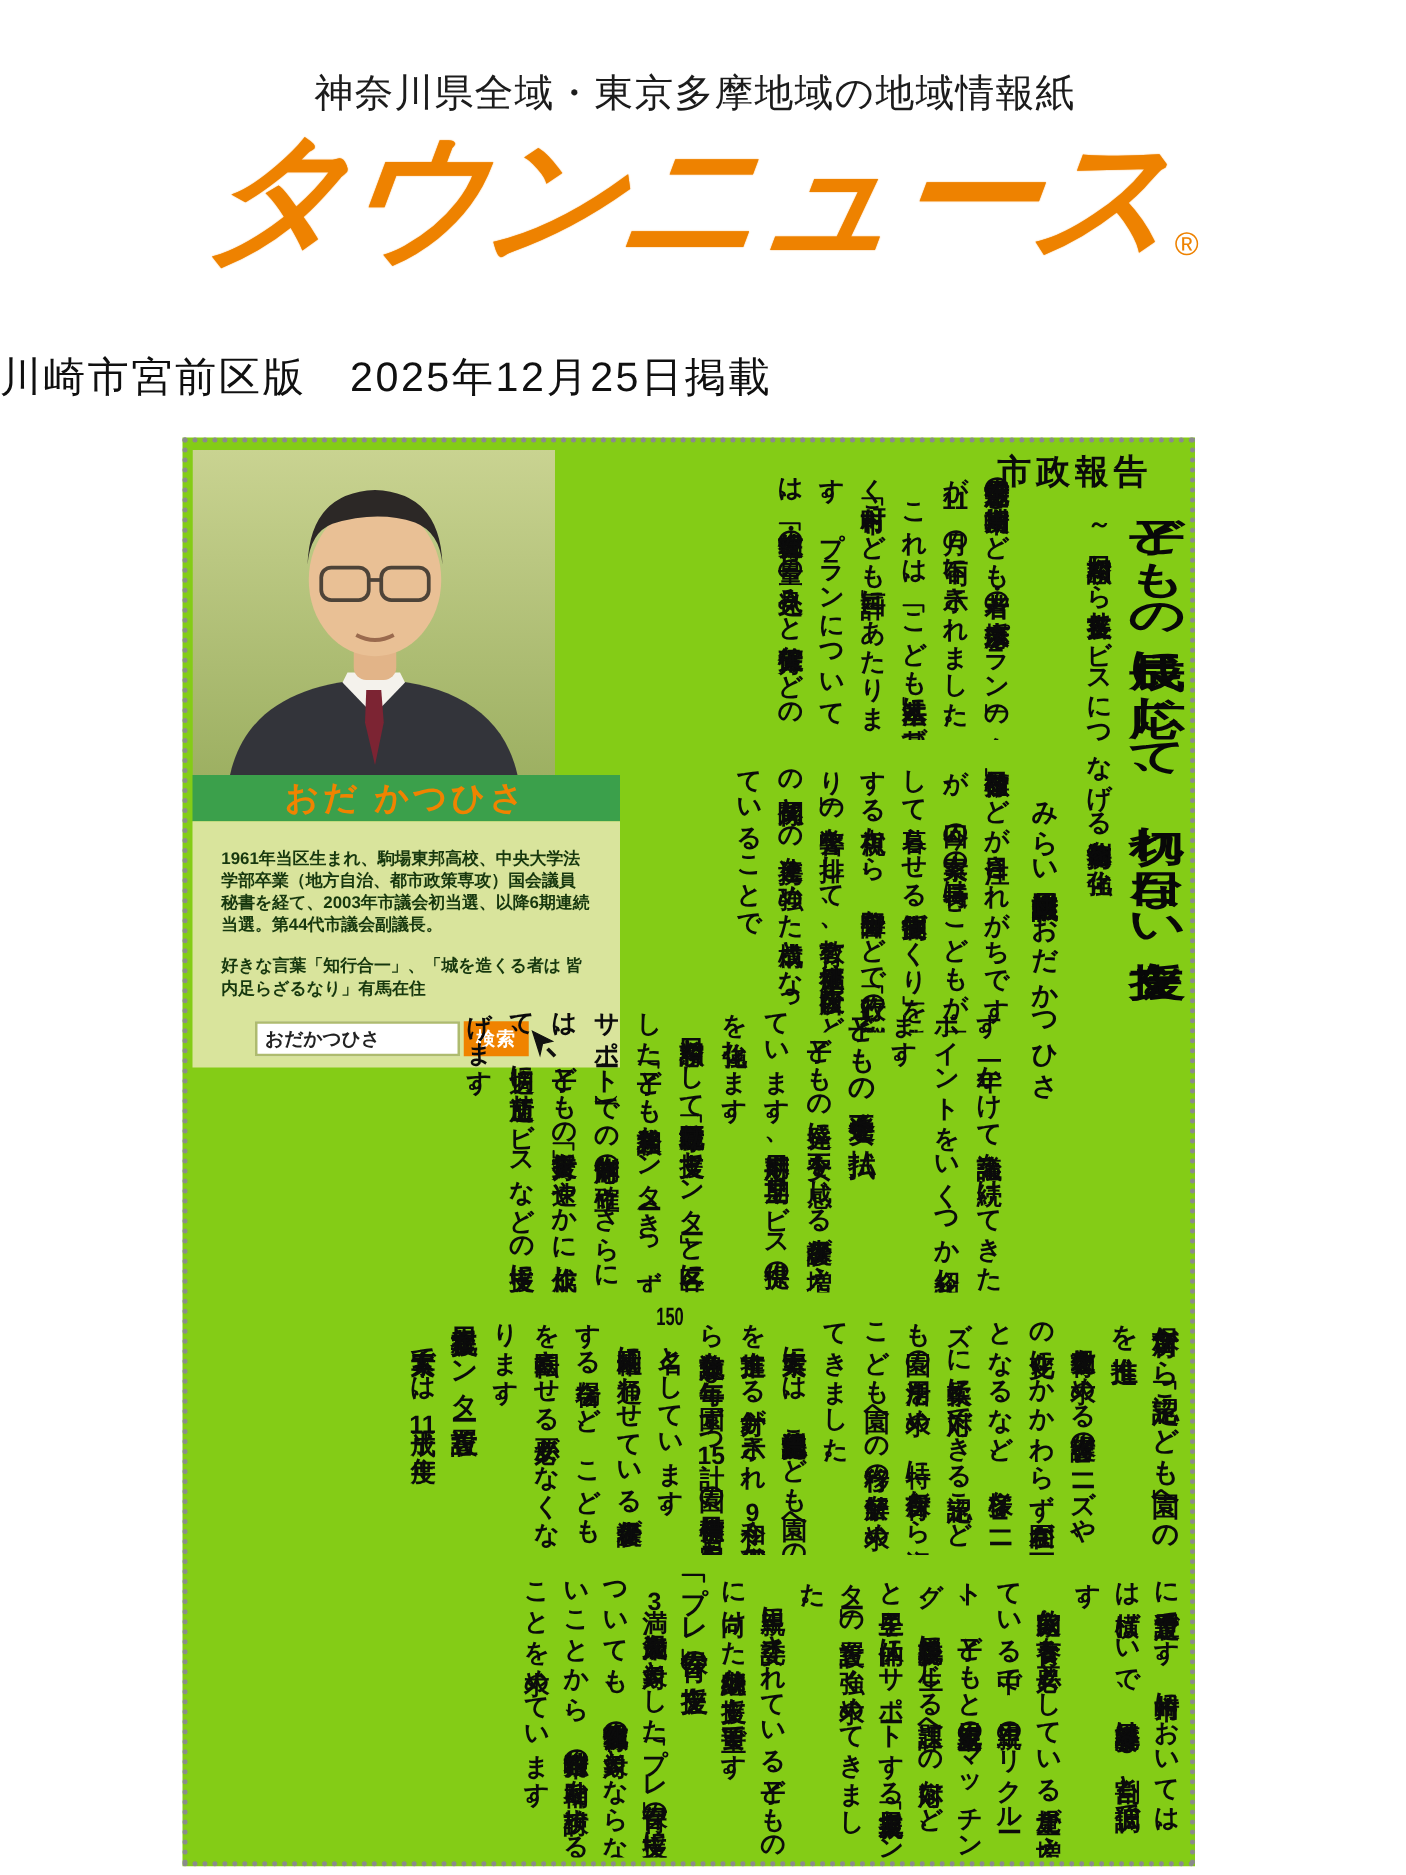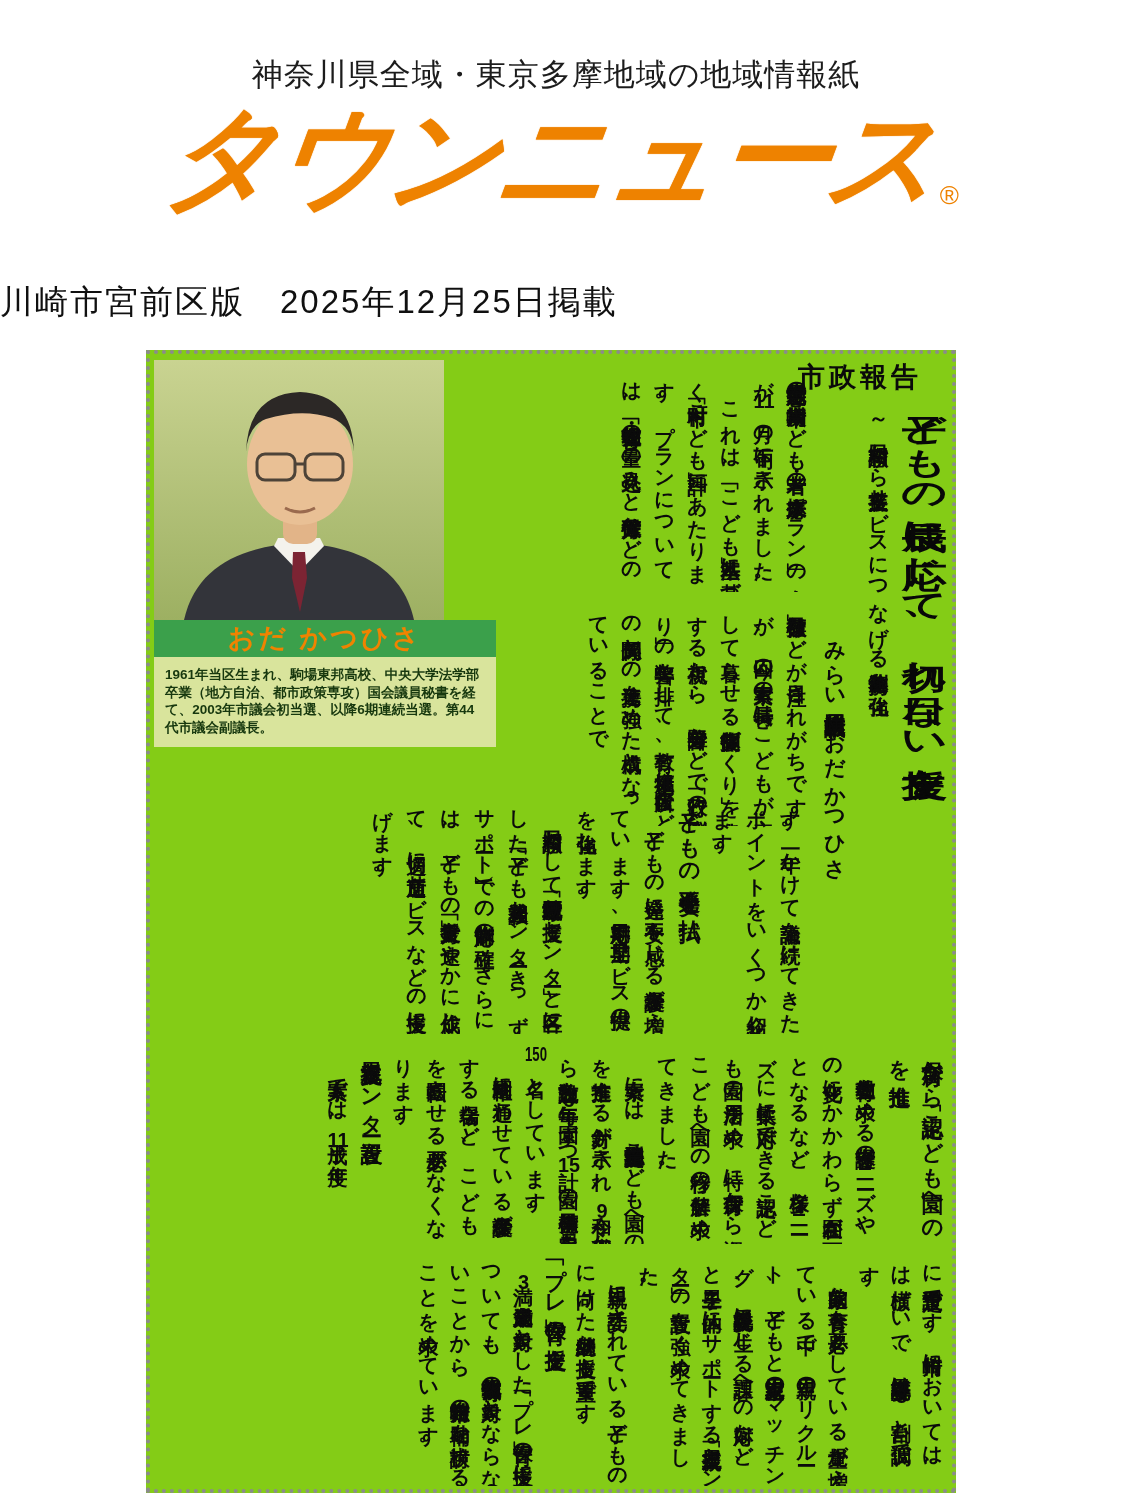--- a/index.html
+++ b/index.html
@@ -57,21 +57,21 @@
   .profile { position:absolute; left:4px; top:6px; width:342px; }
   .photo { display:block; width:290px; height:260px; }
   .pcaption {
     height:37px; background:#3ba04b; color:#f08300;
     font-weight:bold; font-size:27px; line-height:37px; text-align:center; letter-spacing:3px;
   }
   .pbio {
     background:#d9e49c; color:#17380e; font-weight:bold;
     font-size:13.5px; line-height:17.5px; padding:5px 7px 7px 7px;
   }
-  .pbio p { margin:4px; }
+  .pbio p { margin:16px; }
   .searchrow { display:flex; align-items:center; justify-content:center; gap:3px; margin-top:5px; }
   .searchinput {
     width:148px; height:24px; background:#ffffff; border:2px solid #aebb6f;
     font-size:15px; font-weight:bold; color:#222; padding:0 6px; box-sizing:content-box;
   }
   .searchbtn {
     height:28px; background:#f08300; color:#ffffff; border:none;
     font-size:15px; font-weight:bold; padding:0 10px; letter-spacing:1px;
   }
   .cursor-ico { margin-left:-4px; margin-top:8px; }
@@ -129,20 +129,29 @@
       <g stroke="#4d4338" stroke-width="3" fill="none">
         <rect x="103" y="94" width="38" height="26" rx="8"></rect>
         <rect x="151" y="94" width="38" height="26" rx="8"></rect>
         <line x1="141" y1="104" x2="151" y2="104"></line>
       </g>
       <path d="M131,148 Q146,156 161,148" stroke="#9a6a4e" stroke-width="3" fill="none"></path>
     </svg>
     <div class="pcaption">おだ かつひさ</div>
     <div class="pbio">
       <p>1961年当区生まれ、駒場東邦高校、中央大学法学部卒業（地方自治、都市政策専攻）国会議員秘書を経て、2003年市議会初当選、以降6期連続当選。第44代市議会副議長。</p>
+      <p>好きな言葉「知行合一」、「城を造くる者は 皆内足らざるなり」有馬在住</p>
+      <div class="searchrow">
+        <input class="searchinput" value="おだかつひさ" style="">
+        <button class="searchbtn">検索</button>
+        <svg class="cursor-ico" width="24" height="24" viewBox="0 0 24 24">
+          <path d="M4,2 L20,10 L12,12 L10,21 Z" fill="#111" stroke="#111"></path>
+          <line x1="16" y1="16" x2="22" y2="22" stroke="#111" stroke-width="3"></line>
+        </svg>
+      </div>
     </div>
   </div>
 
   <div class="band band1">
       <p>来年度施行予定の次期「川崎市こども・若者の未来応援プラン」の素案が<span class="tcy">11</span>月の下旬に示されました。</p>
       <p>　これは、「こども基本法」に基づく「市町村こども計画」にあたります。プランについては、「幼児教育・保育の量の見込みと確保方策などの</p>
     </div>
   <div class="band band2">
       <p>数値目標」などが注目されがちですが、今回の素案の特長は「こどもが安心して暮らせる支援体制づくり」を重点化する視点から、障害分野などで「行政の縦割り」の弊害を排して、教育、健康福祉、区役所など複数の関係局との連携を強めた構成となっていることで</p>
     </div>

